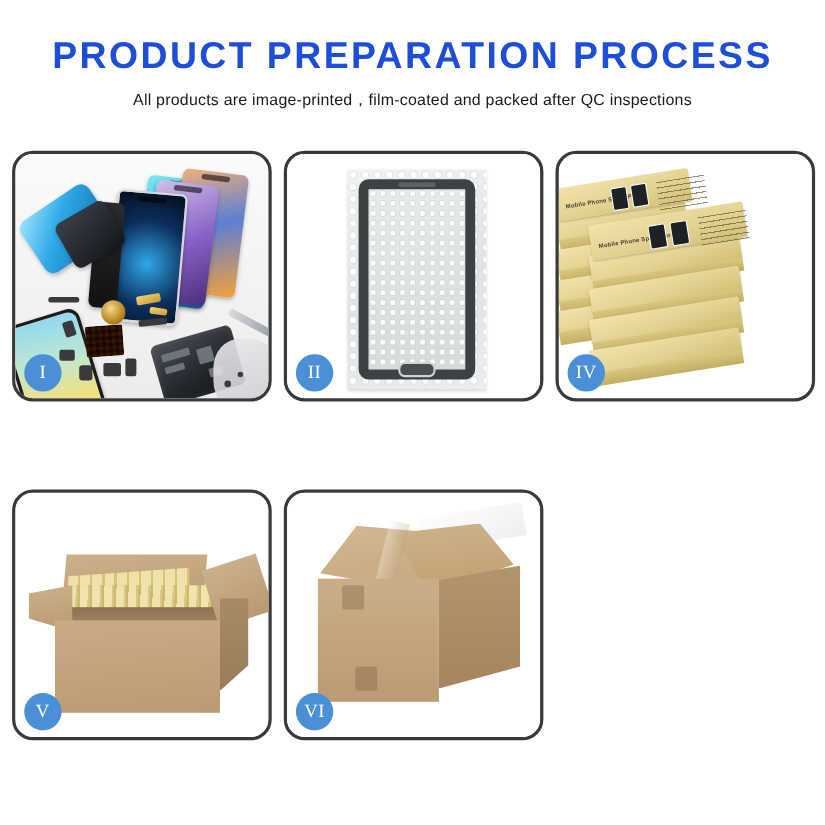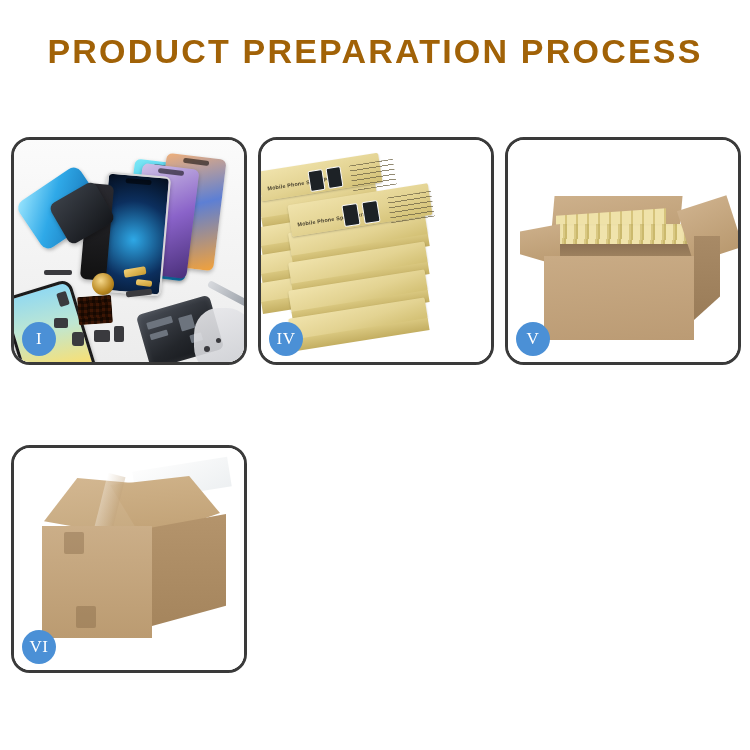--- a/index.html
+++ b/index.html
@@ -7,21 +7,21 @@
     width:750px;height:750px;
     background:#ffffff;
     font-family:"Liberation Sans", sans-serif;
     overflow:hidden;
   }
   .page{position:relative;width:750px;height:750px;background:#fff;}
 
   
   .header{padding-top:34px;text-align:center;}
   .title{
-    font-size:34px;letter-spacing:2.2px;font-weight:700;color:#a16207;
+    font-size:34px;letter-spacing:2.2px;font-weight:700;color:#1d4ed8;
     line-height:1.05;white-space:nowrap;
   }
   .subtitle{
     margin-top:11px;font-size:14.5px;color:#1a1a1a;letter-spacing:.2px;
     white-space:nowrap;
   }
 
   
   .grid{
     position:absolute;left:11px;top:137px;
@@ -205,20 +205,21 @@
   .sheet{position:absolute;left:120px;top:16px;width:96px;height:30px;
     background:linear-gradient(160deg,#fdfdfd,#eceff1);transform:rotate(-9deg);opacity:.95;}
 </style>
 </head>
 <body>
 
 <div class="page">
 
   <div class="header">
     <div class="title">PRODUCT PREPARATION PROCESS</div>
+    <div class="subtitle">All products are image-printed，film-coated and packed after QC inspections</div>
   </div>
 
   <div class="grid">
 
     <div class="panel">
       <div class="stage p1">
         <div class="ph f1">
             <span class="ph-notch"></span>
           </div>
         <div class="ph f2">
@@ -253,20 +254,28 @@
           <i style="left:46px;top:34px;width:12px;height:8px;"></i>
         </div>
         <div class="tool"></div>
         <div class="hand"></div>
         <div class="part" style="left:190px;top:206px;width:6px;height:6px;border-radius:50%;"></div>
         <div class="part" style="left:202px;top:198px;width:5px;height:5px;border-radius:50%;"></div>
       </div>
       <div class="badge">I</div>
     </div>
 
+    <div class="panel">
+      <div class="stage p2">
+        <div class="bw">
+          <div class="scr"></div>
+        </div>
+      </div>
+      <div class="badge">II</div>
+    </div>
 
 
     <div class="panel">
       <div class="stage p4">
 
         <div class="ybox" style="left:-2px;top:48px;width:118px;height:22px;transform:rotate(-9deg);">
             <span class="side"></span>
           </div>
         <div class="ybox" style="left:-2px;top:78px;width:118px;height:20px;transform:rotate(-9deg);">
             <span class="side"></span>

